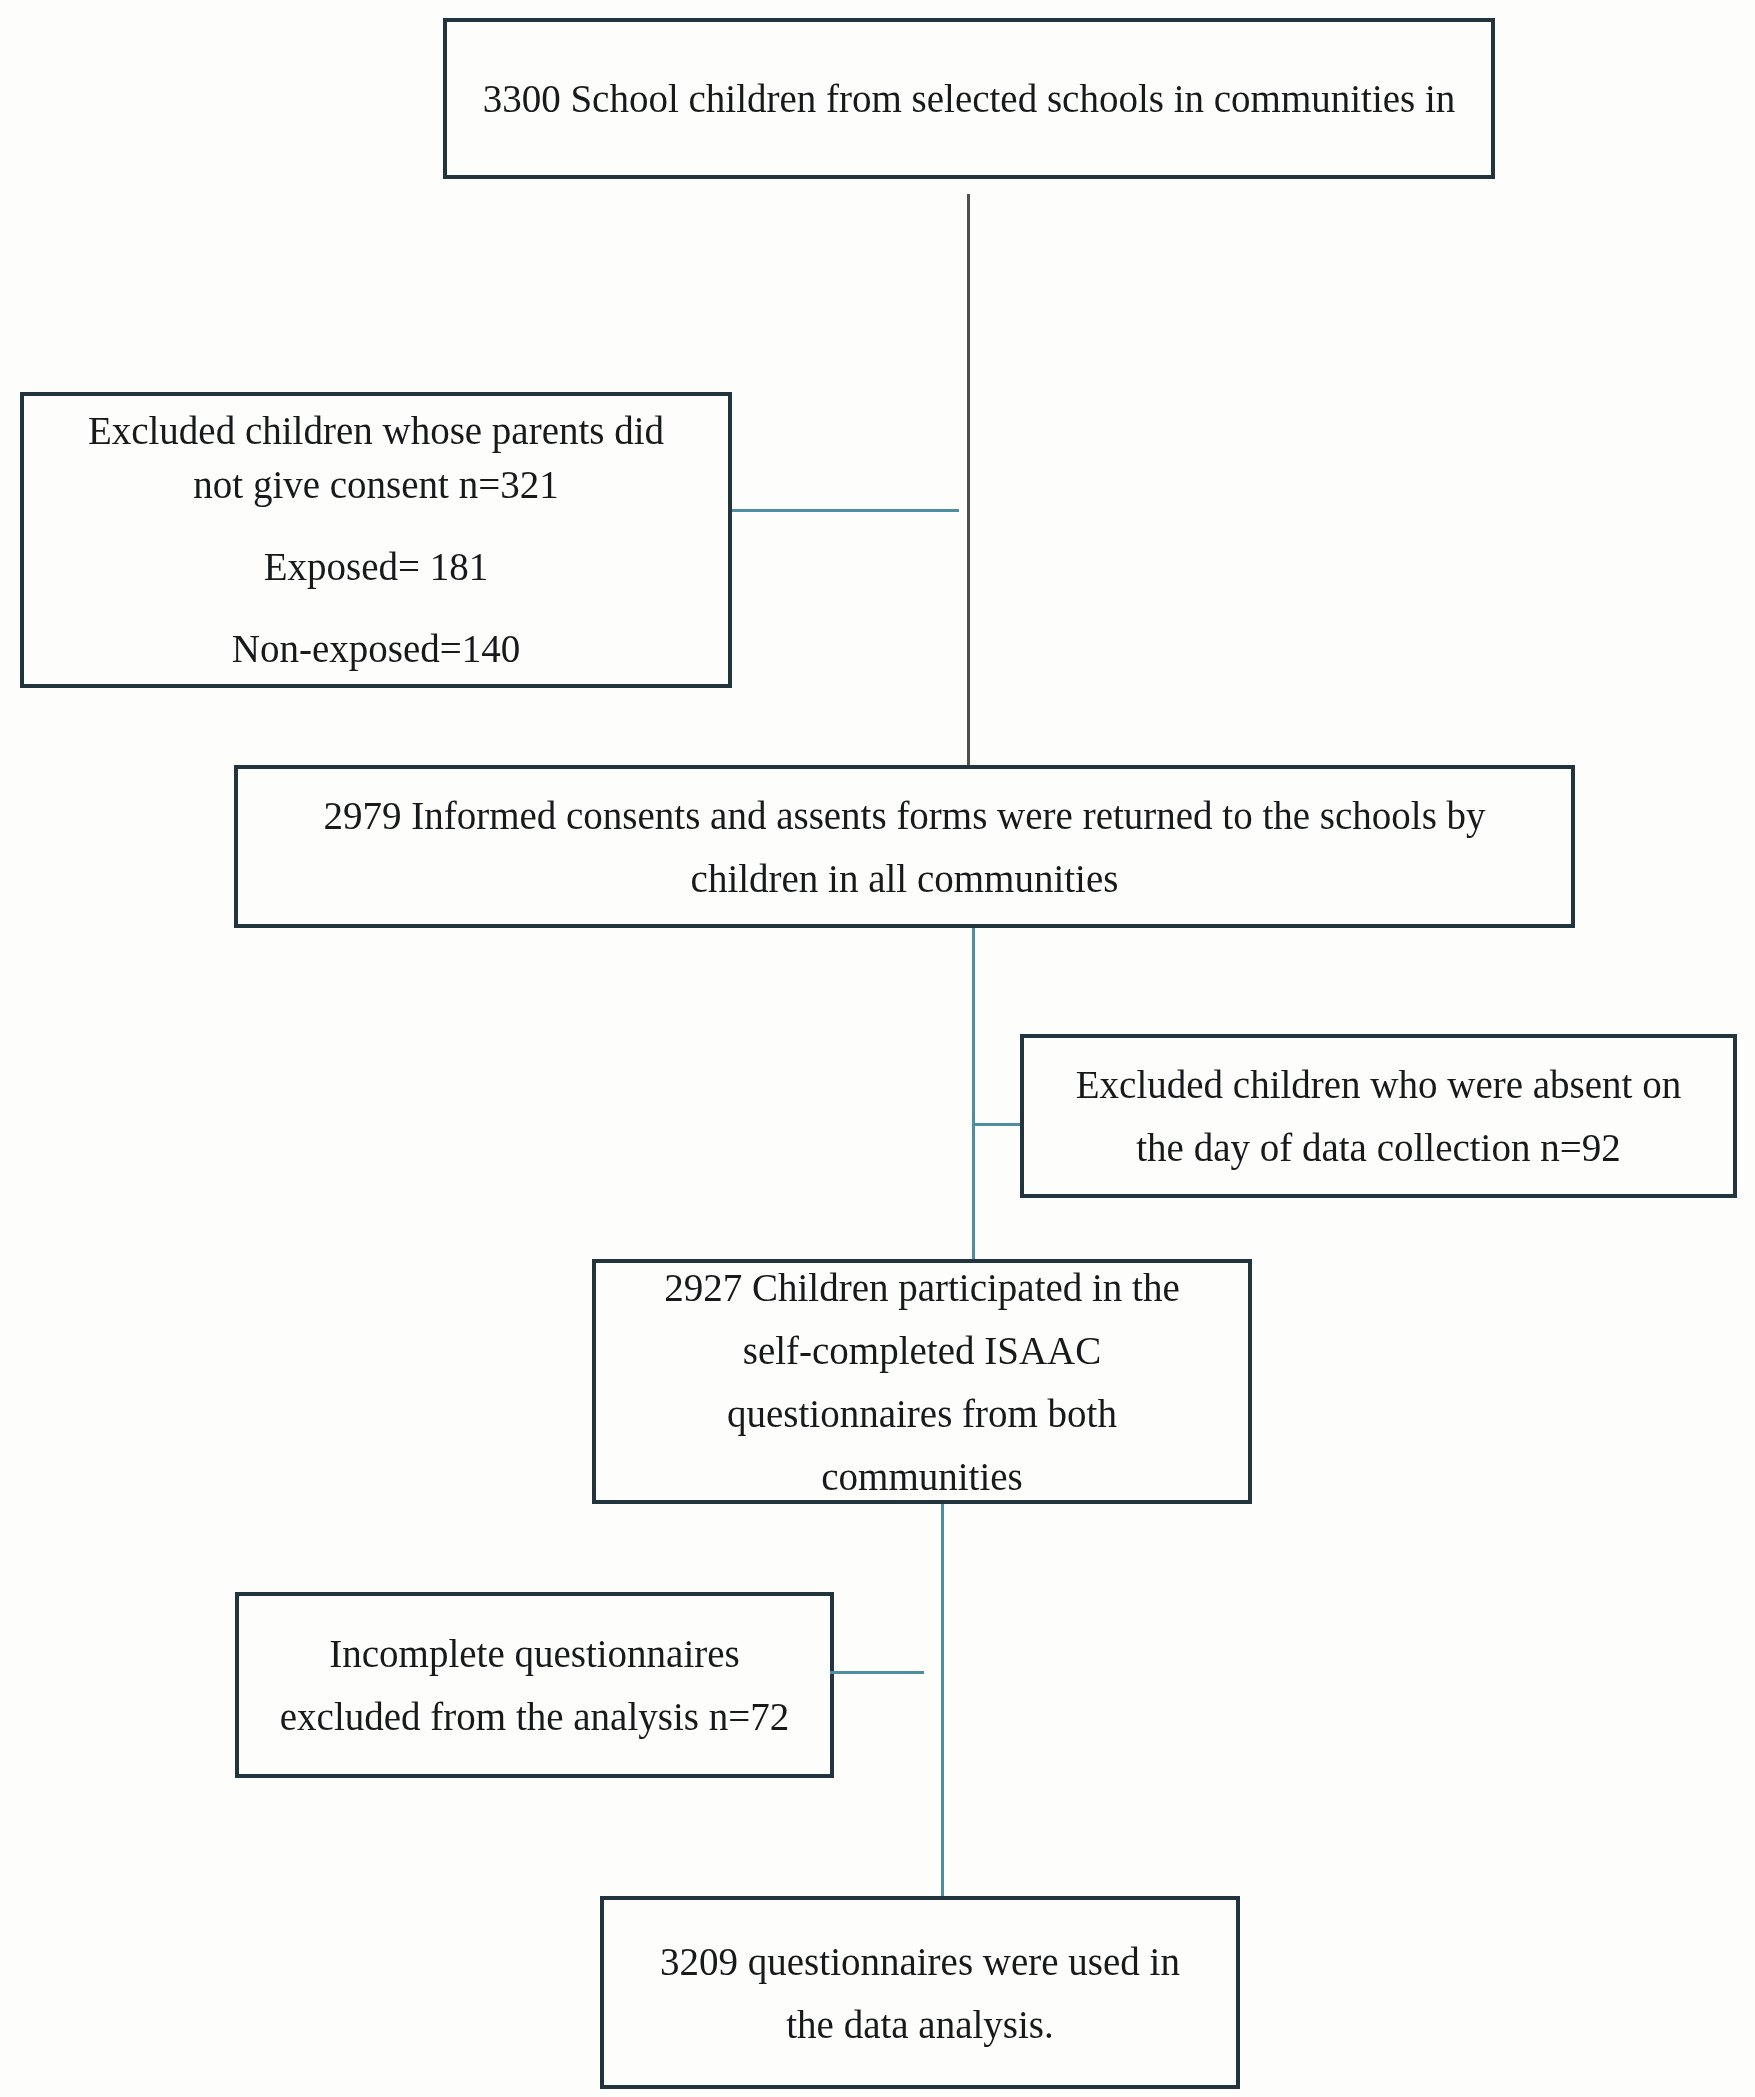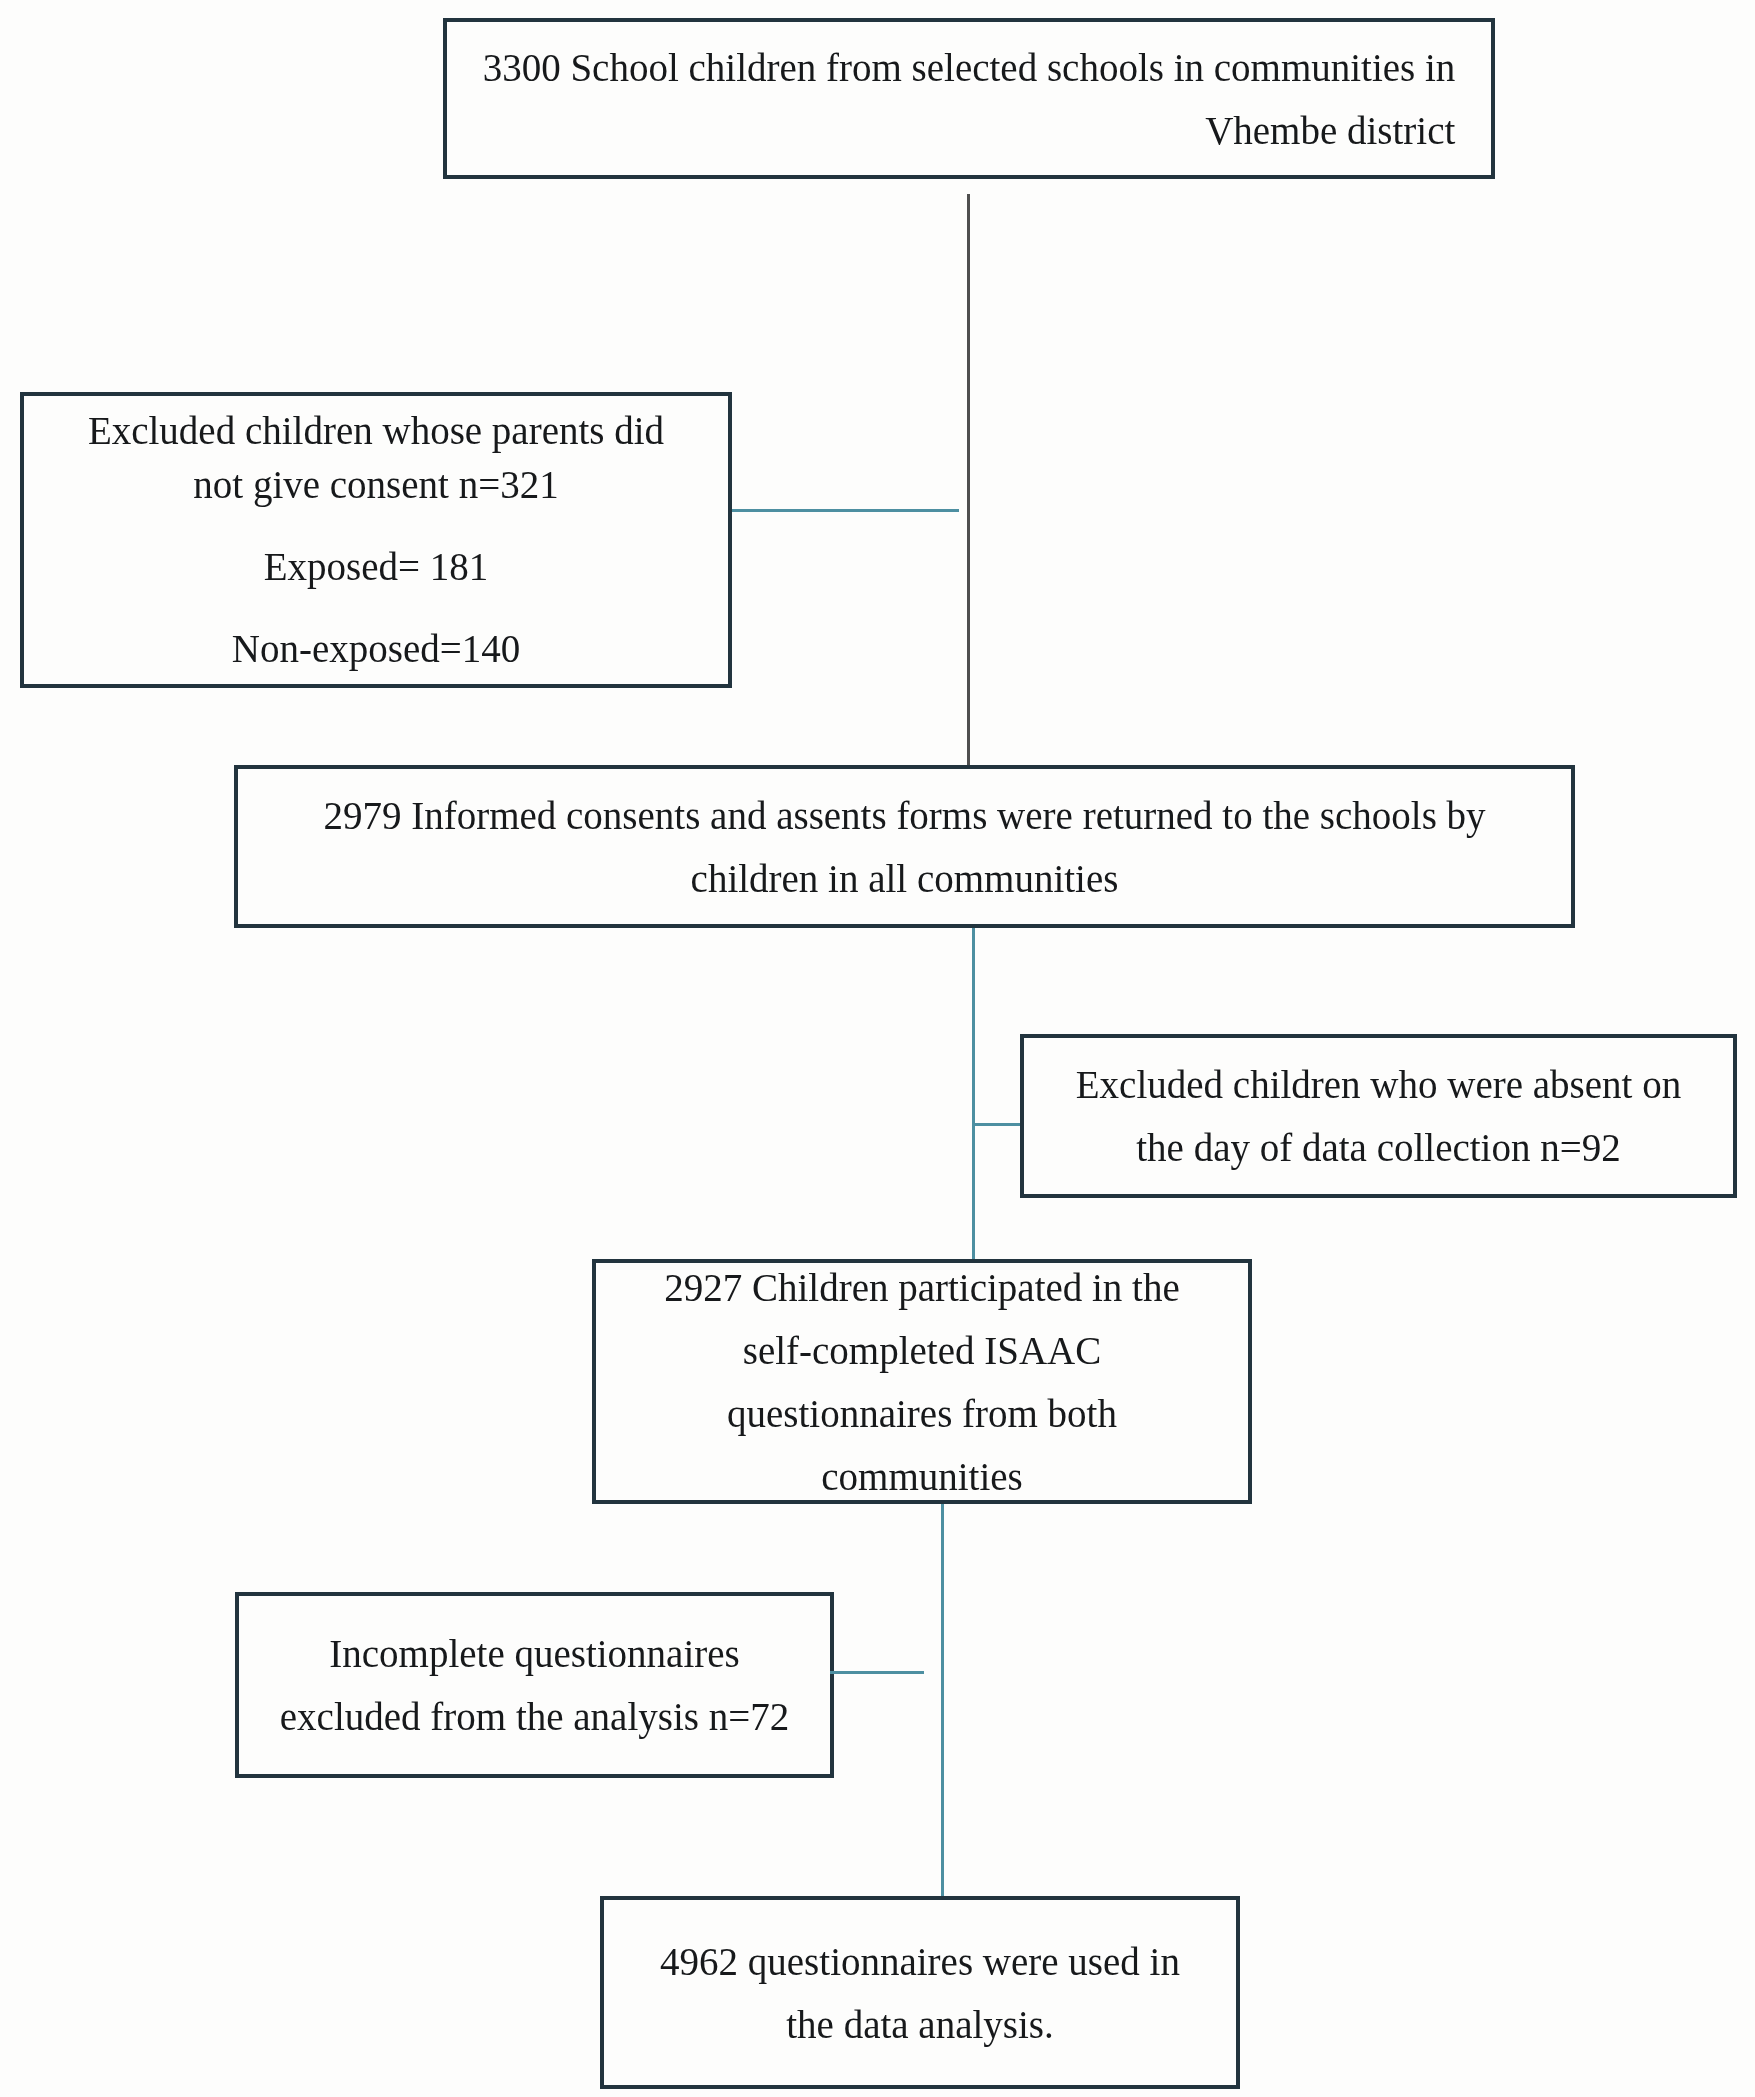--- a/index.html
+++ b/index.html
@@ -54,21 +54,20 @@
   .conn-incompl-stub   {left:830px; top:1671px; width:94px;}
 </style>
 </head>
 <body>
 
 <div class="diagram">
 
   <div class="box box-top">
     <div class="para">
       <div class="line">3300 School children from selected schools in communities in</div>
-      <div class="line">Vhembe district</div>
     </div>
   </div>
 
   <div class="conn v dark conn-top-returned"></div>
 
   <div class="box box-excl1">
     <div class="para">
       <div class="line">Excluded children whose parents did</div>
       <div class="line">not give consent n=321</div>
     </div>
@@ -115,19 +114,19 @@
     <div class="para">
       <div class="line">Incomplete questionnaires</div>
       <div class="line">excluded from the analysis n=72</div>
     </div>
   </div>
 
   <div class="conn h teal conn-incompl-stub"></div>
 
   <div class="box box-final">
     <div class="para">
-      <div class="line">4962 questionnaires were used in</div>
+      <div class="line">3209 questionnaires were used in</div>
       <div class="line">the data analysis.</div>
     </div>
   </div>
 
 </div>
 
 
 </body></html>

